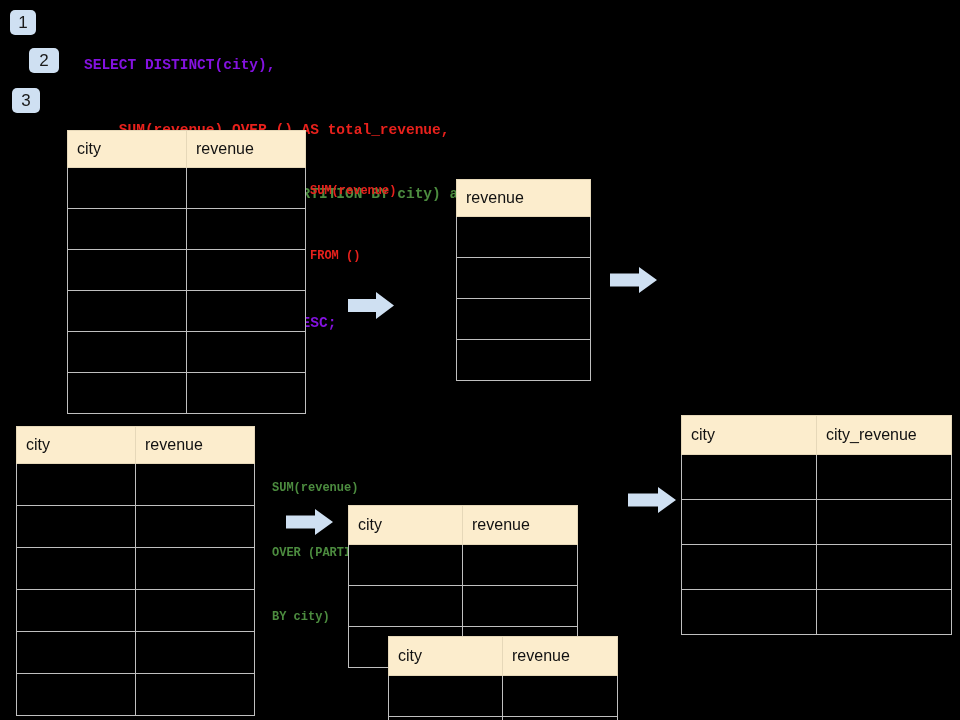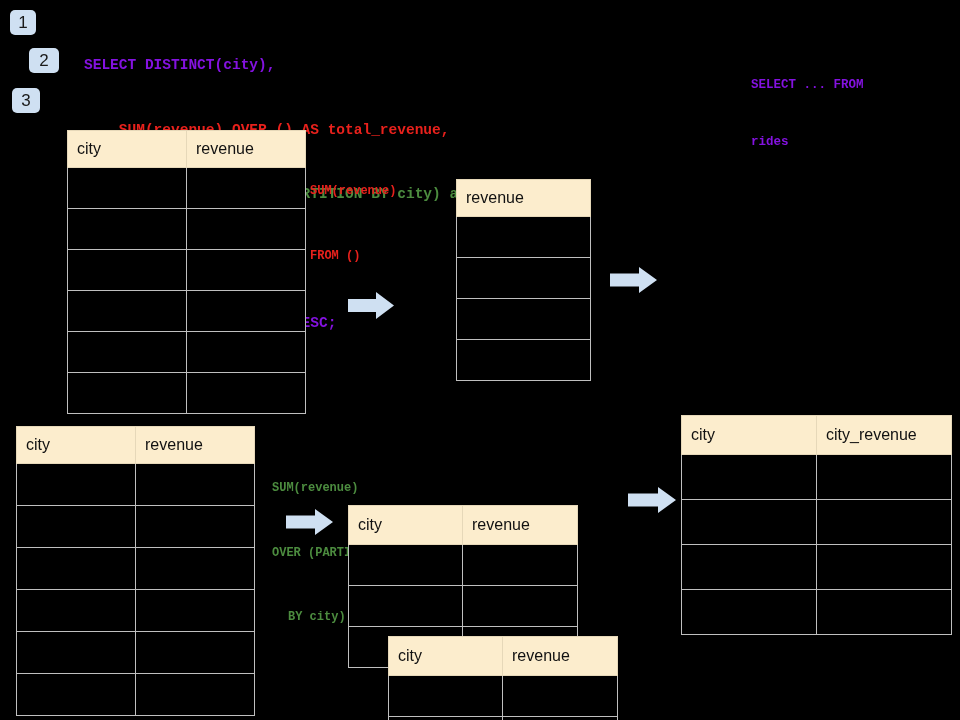--- a/index.html
+++ b/index.html
@@ -110,34 +110,30 @@
   </div>
 
   <div class="code" style="left:84px; top:12px;">
     <span class="ln c-purple">SELECT DISTINCT(city),</span>
     <span class="ln c-red">    SUM(revenue) OVER () AS total_revenue,</span>
     <span class="ln c-green">    SUM(revenue) OVER (PARTITION BY city) as city_revenue</span>
     <span class="ln c-purple">  FROM rides</span>
     <span class="ln c-purple">  ORDER by city_revenue DESC;</span>
   </div>
 
-  <div class="sidenote" style="left:751px; top:38px;">
-    <span style="display:block;">SELECT ... FROM</span>
-    <span style="display:block;">rides</span>
-  </div>
 
   <div class="annot red" style="left:310px; top:138px;">
     <span style="display:block;">SUM(revenue)</span>
     <span style="display:block;">FROM ()</span>
   </div>
 
   <div class="annot green" style="left:272px; top:435px;">
     <span style="display:block;">SUM(revenue)</span>
     <span style="display:block;">OVER (PARTITION</span>
-    <span style="display:block;margin-left:16px;">BY city)</span>
+    <span style="display:block;">BY city)</span>
   </div>
 
   <table class="tbl" style="left:67px; top:130px; width:238px;">
     <colgroup>
         <col style="width:119px">
         <col style="width:119px">
       </colgroup>
     <tbody>
       <tr style="height:37px;">
         <td class="hd">city</td>

